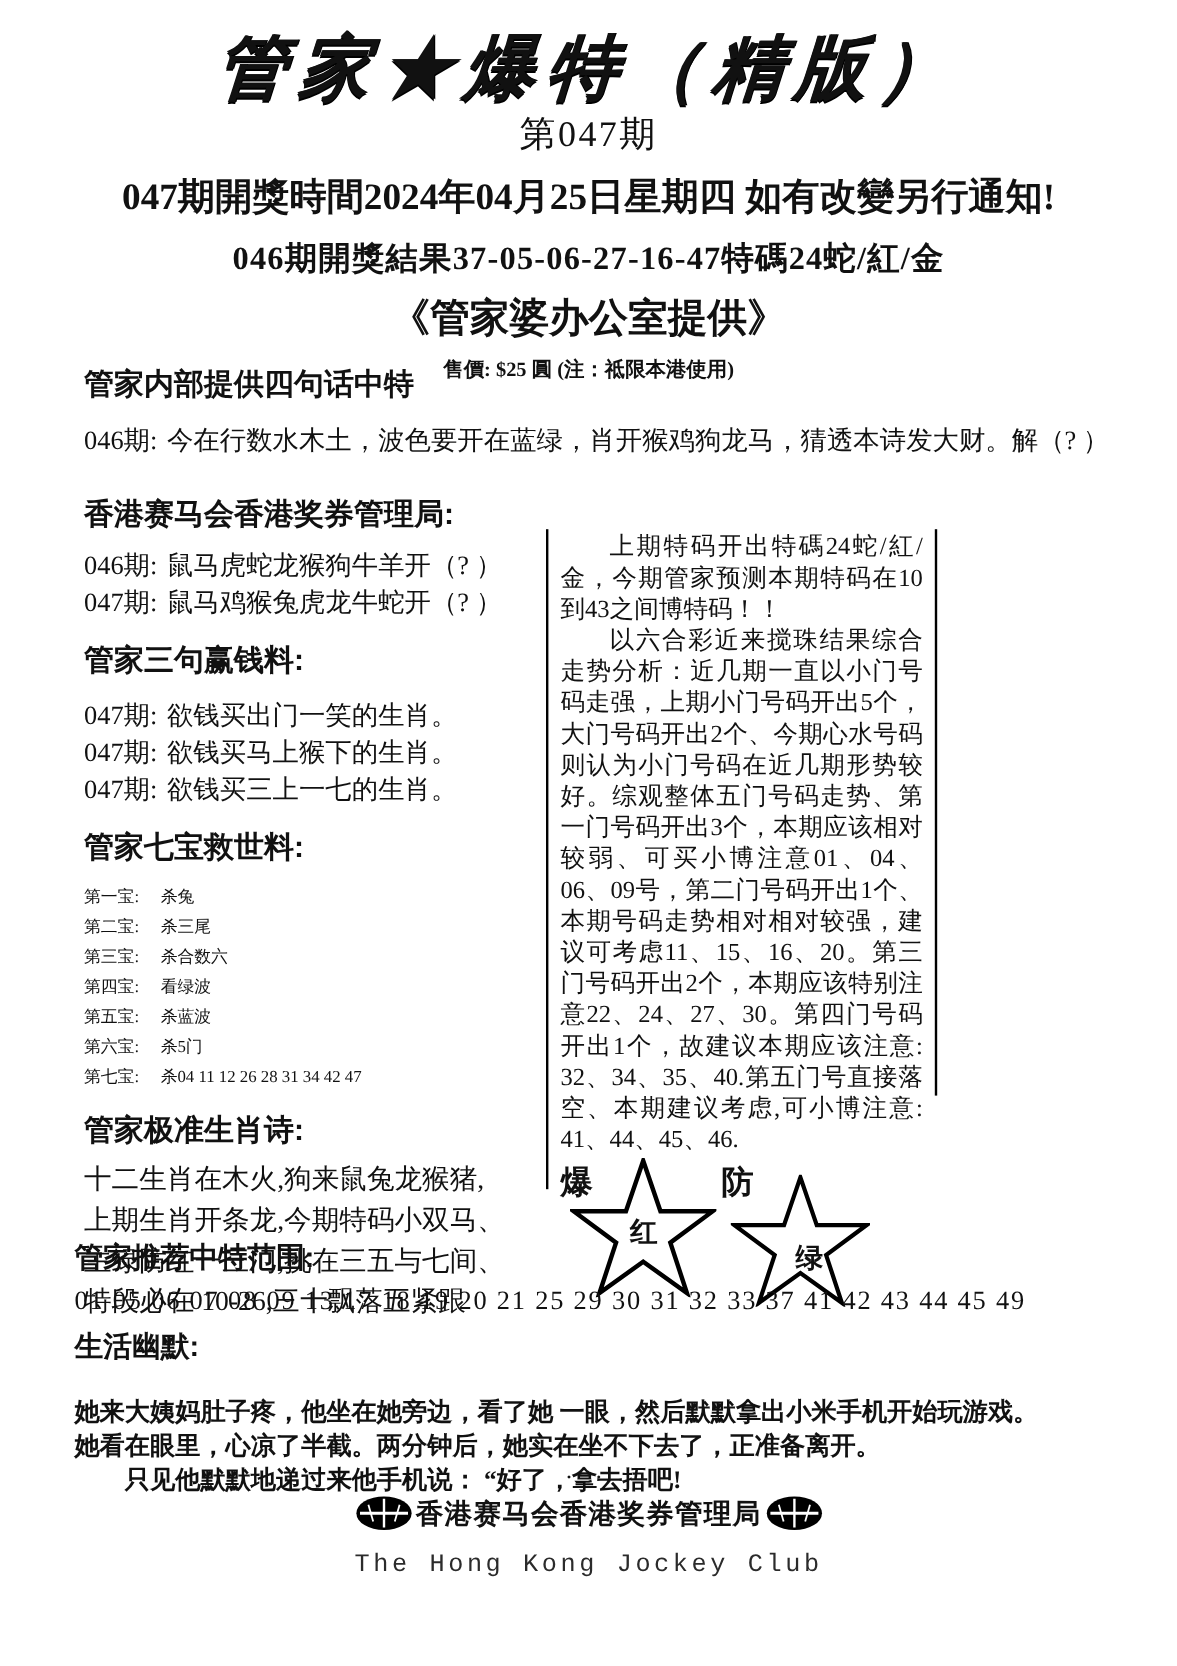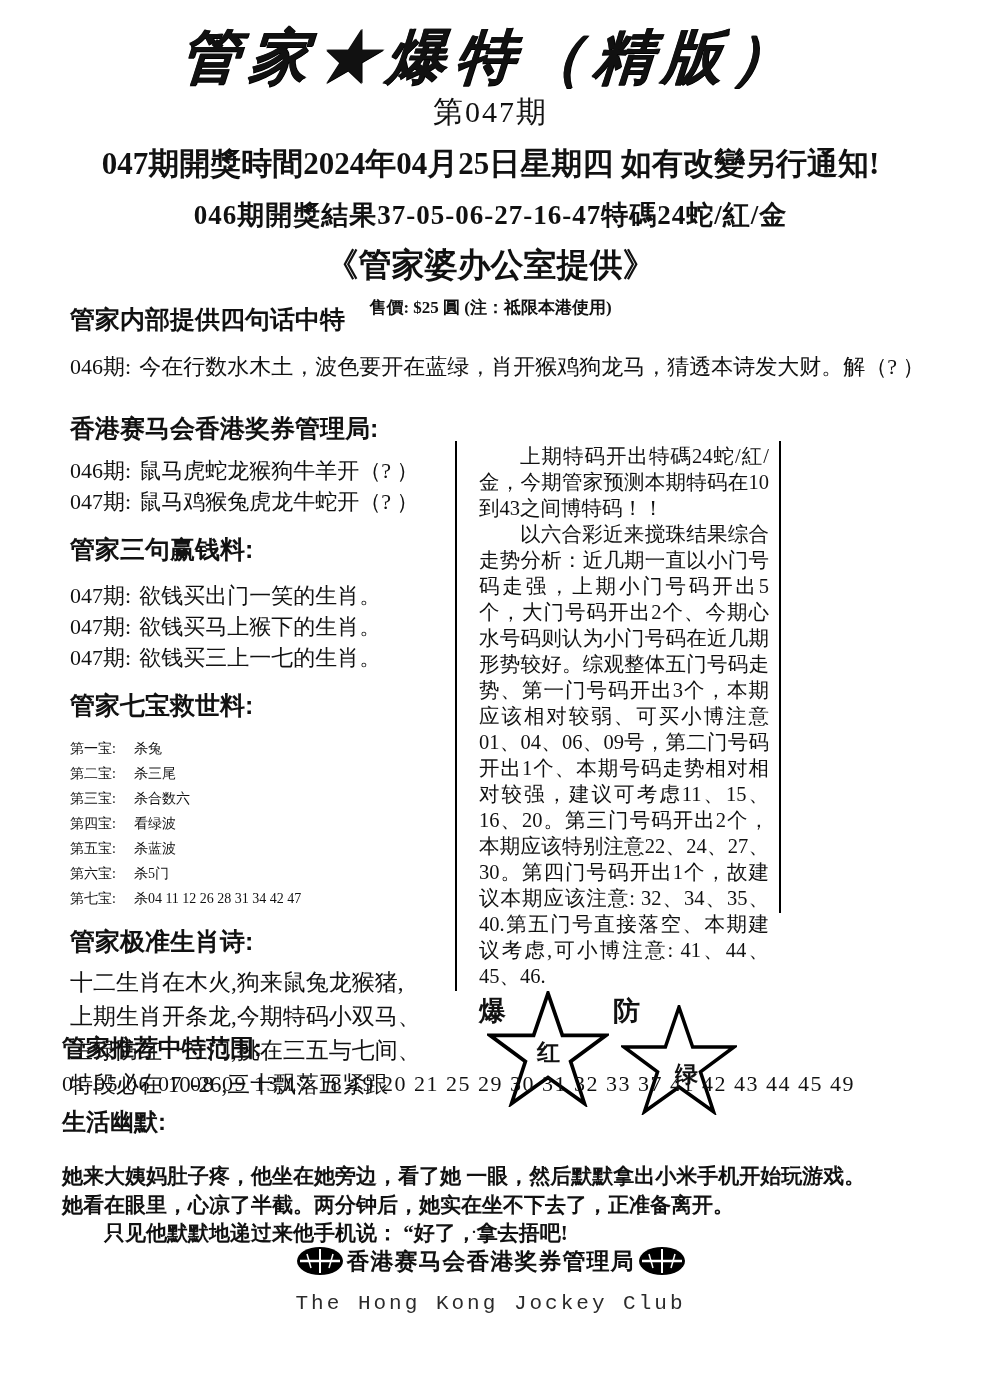--- a/index.html
+++ b/index.html
@@ -29,21 +29,21 @@
   .left-col{width:385px;flex:none;}
   .h-mid{font-size:25px;font-weight:bold;margin:0;
          font-family:"Liberation Sans","DejaVu Sans",sans-serif;}
   .mt8{margin-top:8px;} .mt16{margin-top:16px;} .mt14{margin-top:14px;} .mt10{margin-top:10px;}
   .rows22 .row{font-size:22px;line-height:31px;}
   .rows21 .row{font-size:14px;line-height:25px;}
   .rows21 .lbl{margin-right:18px;}
   .poem-line{font-size:23px;line-height:34px;white-space:nowrap;}
 
   .right-box{width:326px;flex:none;box-sizing:border-box;position:relative;
-             margin-top:29px;padding:2px 12px 0 24px;}
+             margin-top:29px;padding:2px 12px 0 12px;}
   .vline{position:absolute;top:0;width:2px;background:#000;}
   .vline-left{left:0;height:550px;}
   .vline-right{right:0;height:472px;}
   .box-p{margin:0;font-size:20.5px;line-height:26px;text-align:justify;text-indent:2em;}
 
   .stars-row{position:relative;height:130px;margin-top:0;}
   .star-label{position:absolute;font-size:27px;font-weight:bold;
               font-family:"Liberation Sans","DejaVu Sans",sans-serif;}
   .burst-label{left:0;top:4px;}
   .guard-label{left:134px;top:4px;}

